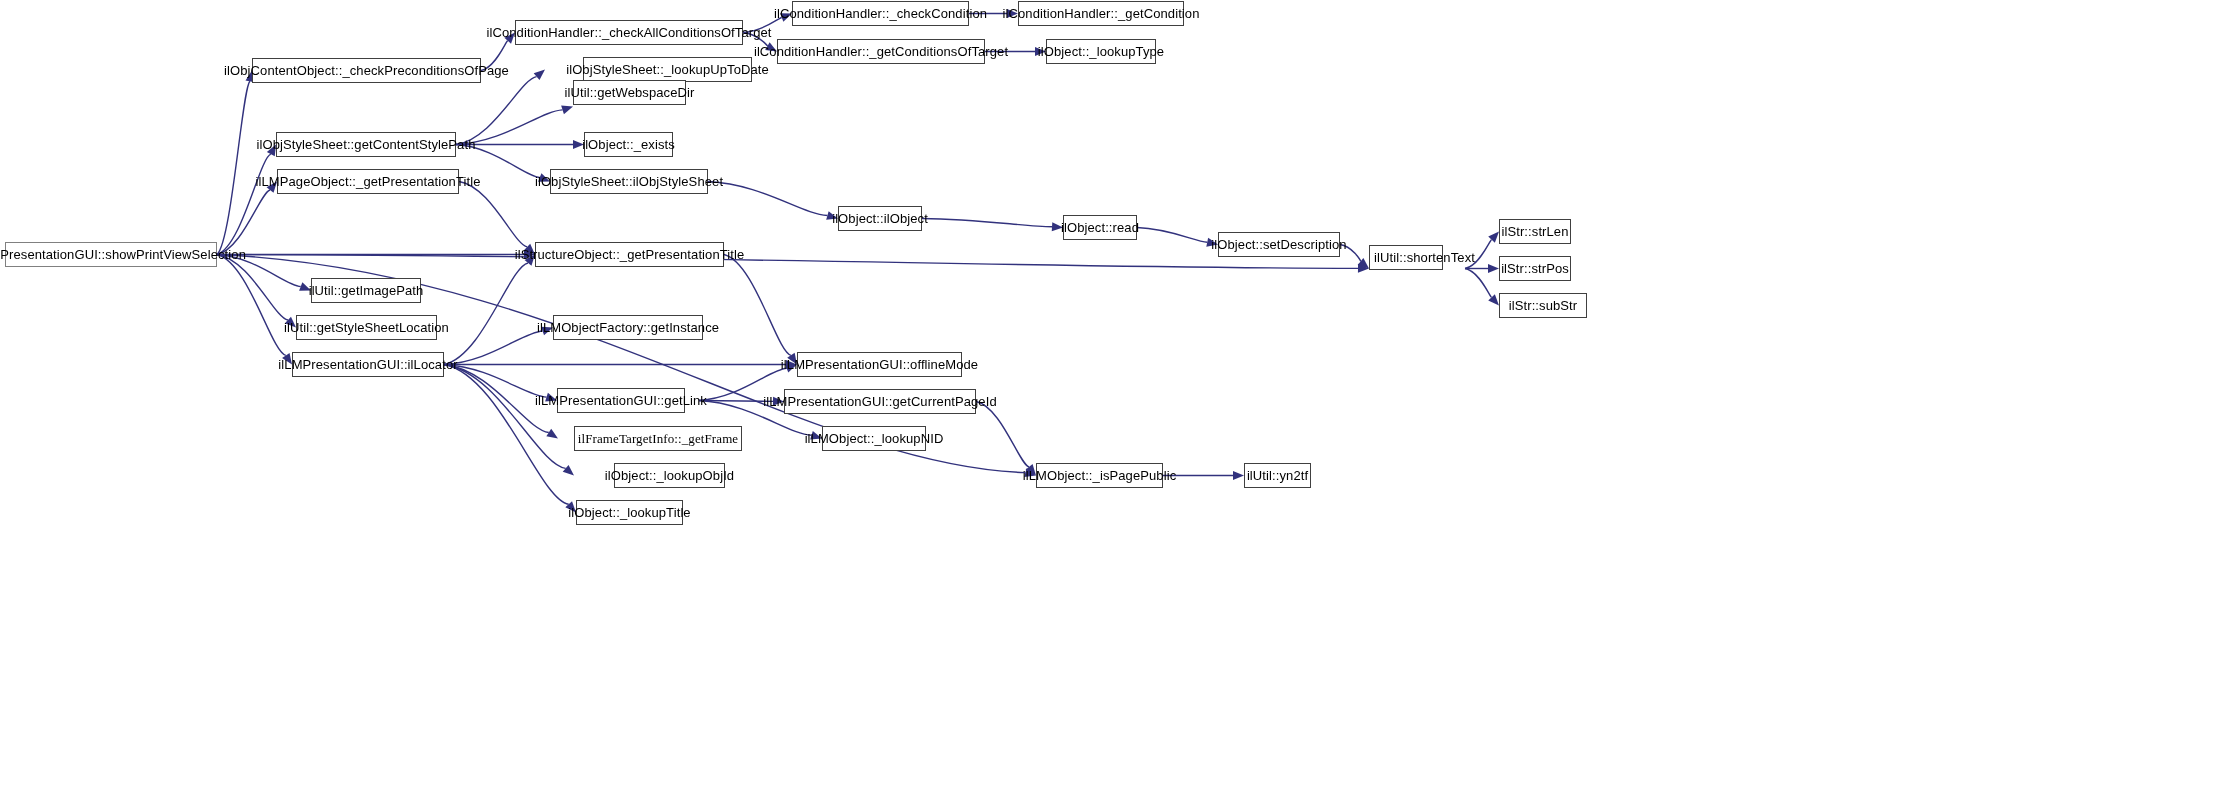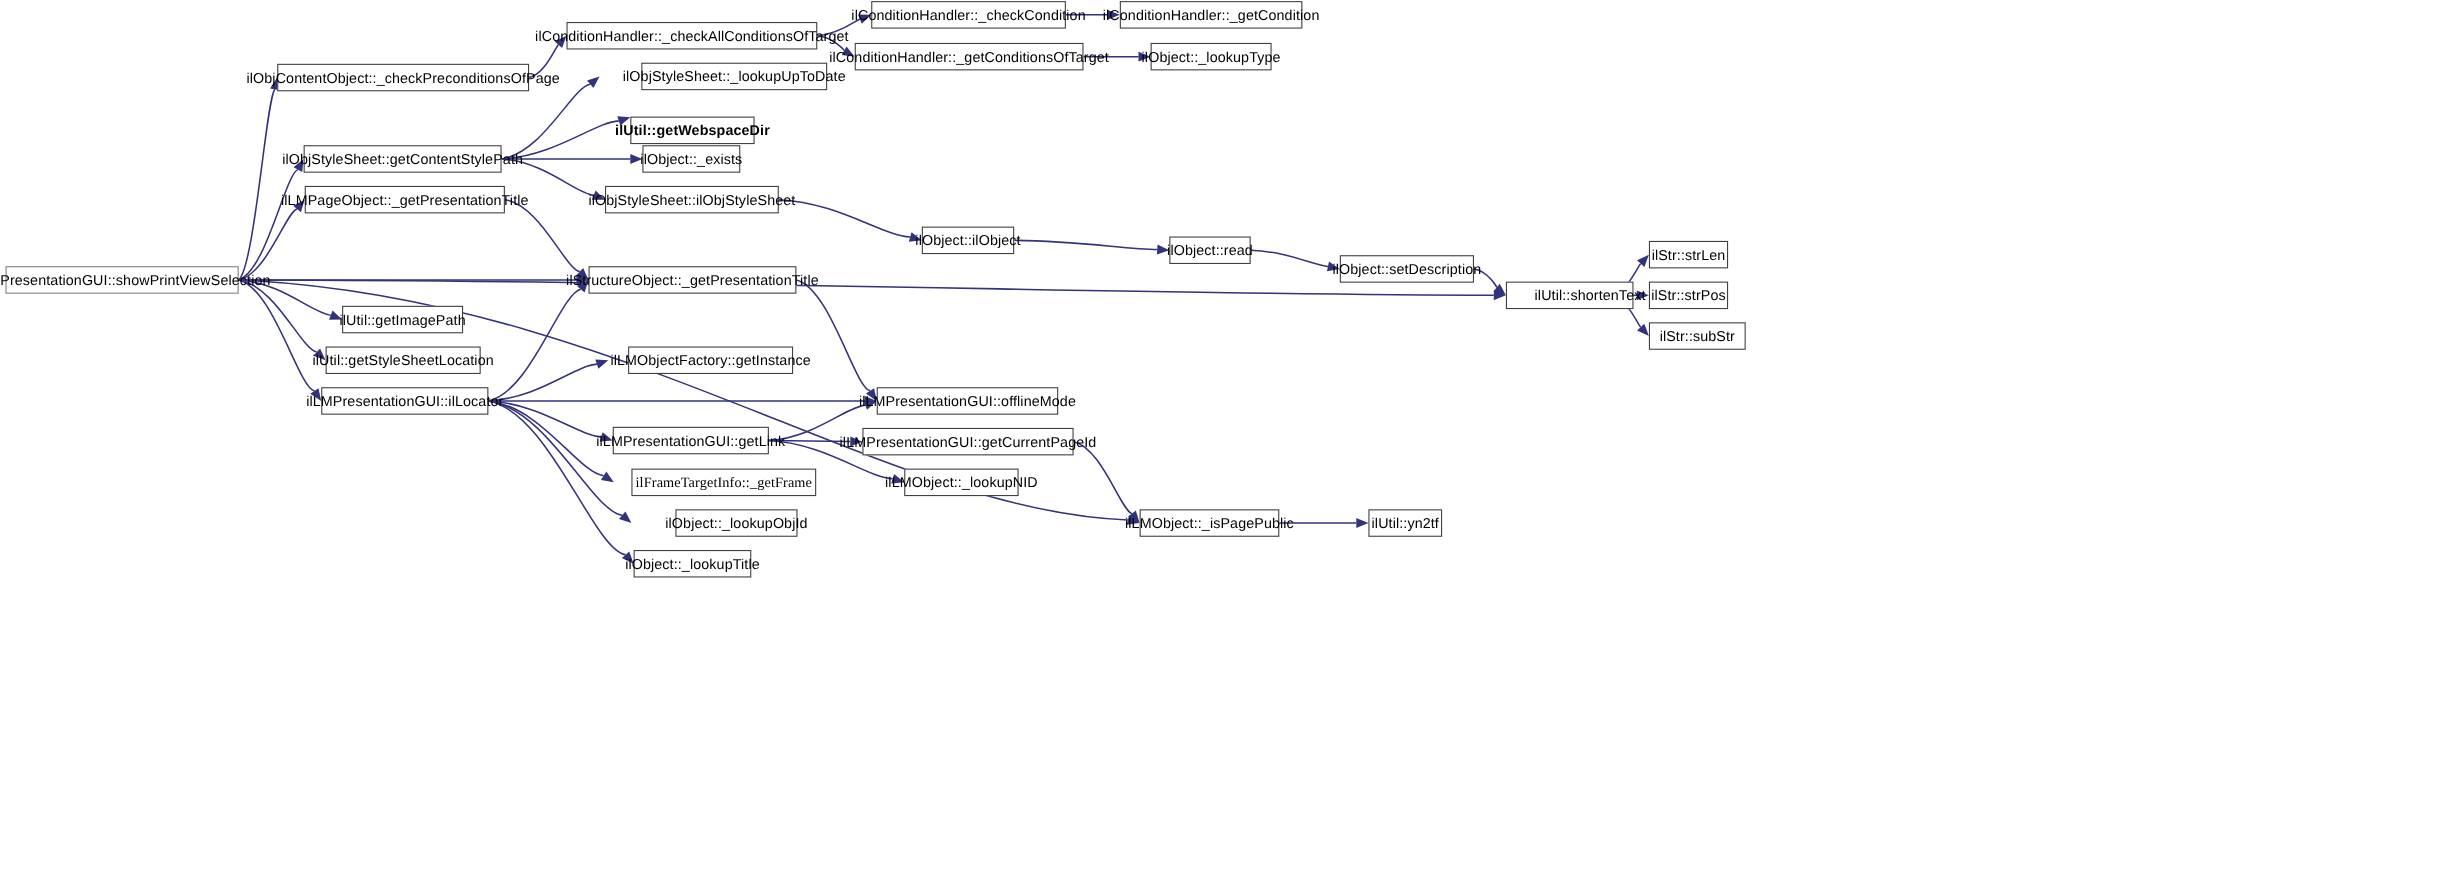--- a/index.html
+++ b/index.html
@@ -150,21 +150,21 @@
       </div>
       <div class="node" style="left: 777px; top: 39px; width: 208px;">
         <span class="node-label">ilConditionHandler::_getConditionsOfTarget</span>
       </div>
       <div class="node" style="left: 1046px; top: 39px; width: 110px;">
         <span class="node-label">ilObject::_lookupType</span>
       </div>
       <div class="node" style="left: 545px; top: 57px; width: 169px; margin-left: 38px;">
         <span class="node-label">ilObjStyleSheet::_lookupUpToDate</span>
       </div>
-      <div class="node" style="left: 573px; top: 106px; width: 113px; font-weight: bold;">
+      <div class="node" style="left: 573px; top: 80px; width: 113px;">
         <span class="node-label">ilUtil::getWebspaceDir</span>
       </div>
       <div class="node" style="left: 584px; top: 132px; width: 89px;">
         <span class="node-label">ilObject::_exists</span>
       </div>
       <div class="node" style="left: 276px; top: 132px; width: 180px;">
         <span class="node-label">ilObjStyleSheet::getContentStylePath</span>
       </div>
       <div class="node" style="left: 550px; top: 169px; width: 158px;">
         <span class="node-label">ilObjStyleSheet::ilObjStyleSheet</span>
@@ -174,51 +174,51 @@
       </div>
       <div class="node" style="left: 838px; top: 206px; width: 84px;">
         <span class="node-label">ilObject::ilObject</span>
       </div>
       <div class="node" style="left: 1063px; top: 215px; width: 74px;">
         <span class="node-label">ilObject::read</span>
       </div>
       <div class="node" style="left: 1218px; top: 232px; width: 122px;">
         <span class="node-label">ilObject::setDescription</span>
       </div>
-      <div class="node" style="left: 1369px; top: 256px; width: 116px; padding-left: 44px;">
+      <div class="node" style="left: 1369px; top: 245px; width: 74px; padding-left: 44px;">
         <span class="node-label">ilUtil::shortenText</span>
       </div>
       <div class="node" style="left: 1499px; top: 219px; width: 72px;">
         <span class="node-label">ilStr::strLen</span>
       </div>
       <div class="node" style="left: 1499px; top: 256px; width: 72px;">
         <span class="node-label">ilStr::strPos</span>
       </div>
       <div class="node" style="left: 1499px; top: 293px; width: 88px;">
         <span class="node-label">ilStr::subStr</span>
       </div>
       <div class="node" style="left: 535px; top: 242px; width: 189px;">
         <span class="node-label">ilStructureObject::_getPresentationTitle</span>
       </div>
       <div class="node" style="left: 311px; top: 278px; width: 110px;">
         <span class="node-label">ilUtil::getImagePath</span>
       </div>
       <div class="node" style="left: 296px; top: 315px; width: 141px;">
         <span class="node-label">ilUtil::getStyleSheetLocation</span>
       </div>
-      <div class="node" style="left: 571px; top: 315px; width: 150px;">
+      <div class="node" style="left: 553px; top: 315px; width: 150px;">
         <span class="node-label">ilLMObjectFactory::getInstance</span>
       </div>
       <div class="node" style="left: 292px; top: 352px; width: 152px;">
         <span class="node-label">ilLMPresentationGUI::ilLocator</span>
       </div>
       <div class="node" style="left: 797px; top: 352px; width: 165px;">
         <span class="node-label">ilLMPresentationGUI::offlineMode</span>
       </div>
-      <div class="node" style="left: 557px; top: 388px; width: 142px; justify-content: center;">
+      <div class="node" style="left: 557px; top: 388px; width: 128px; justify-content: center;">
         <span class="node-label">ilLMPresentationGUI::getLink</span>
       </div>
       <div class="node" style="left: 784px; top: 389px; width: 192px;">
         <span class="node-label">ilLMPresentationGUI::getCurrentPageId</span>
       </div>
       <div class="node" style="left: 574px; top: 426px; width: 168px; font-family: Liberation Serif, serif;">
         <span class="node-label">ilFrameTargetInfo::_getFrame</span>
       </div>
       <div class="node" style="left: 822px; top: 426px; width: 104px;">
         <span class="node-label">ilLMObject::_lookupNID</span>

